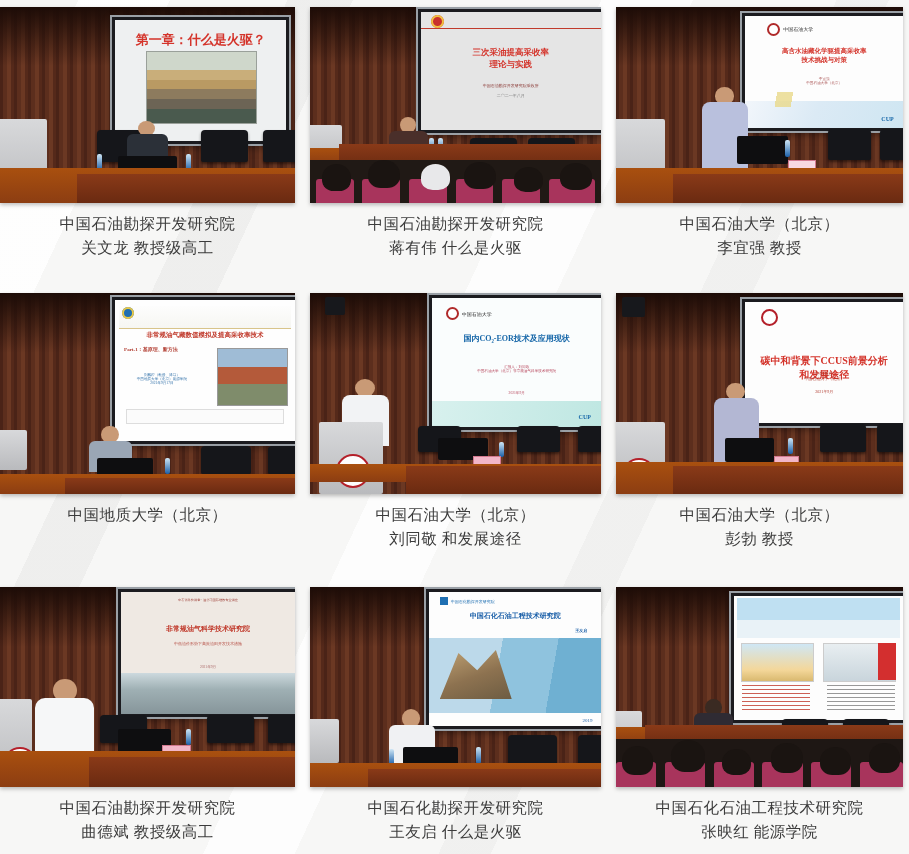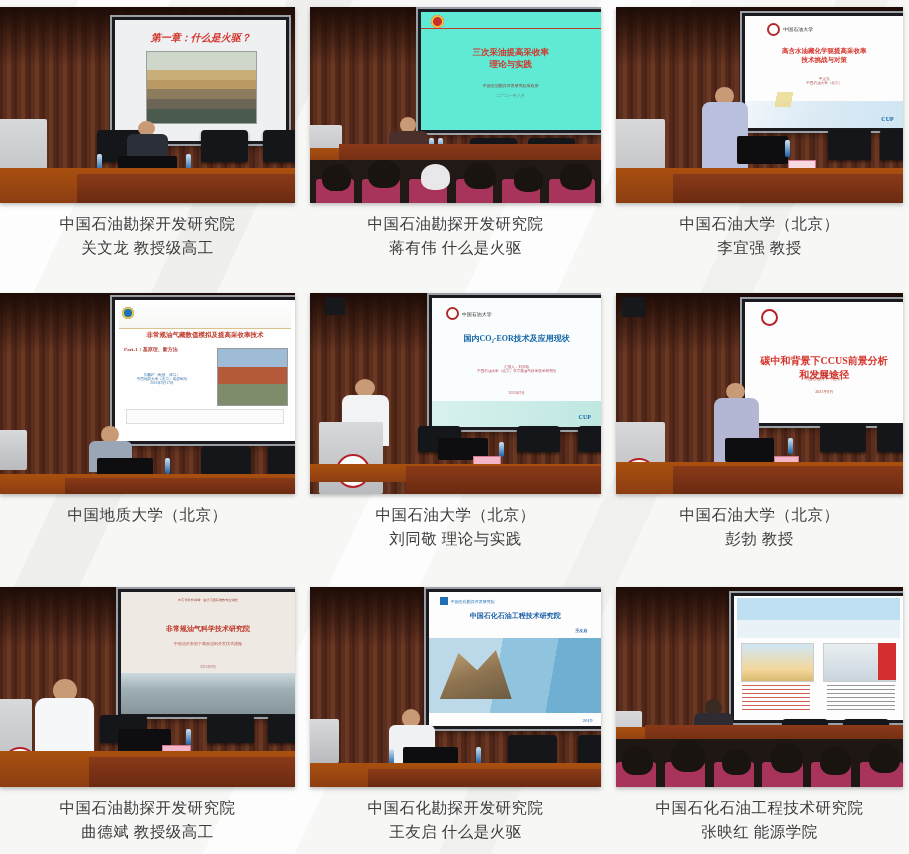--- a/index.html
+++ b/index.html
@@ -107,21 +107,21 @@
 
 <div id="bg-watermark"></div>
 
 <div id="gallery">
 
   <div class="cell r1">
     <div class="photo">
       <div class="wall"></div>
       <div class="wall-top-shadow"></div>
       <div class="screen" style="left:38%;top:5%;width:58%;height:62%;background:#eef0f1;">
-        <div class="slide-title" style="font-size:10px;position:absolute;top:9%;left:0;right:0;font-style:italic;">第一章：什么是火驱？</div>
+        <div class="slide-title" style="font-size:13px;position:absolute;top:9%;left:0;right:0;">第一章：什么是火驱？</div>
         <div style="position:absolute;left:18%;top:26%;width:64%;height:58%;
                     background:linear-gradient(#cfd7cb 0 26%,#c9ae7a 26% 40%,#b99a63 40% 52%,#8d7b5e 52% 66%,#6c6455 66% 80%,#4a5a4e 80% 100%);
                     border:1px solid #9aa09a;"></div>
       </div>
       <div class="podium" style="left:-2%;top:57%;width:18%;height:43%;"></div>
       <div class="podium-crest" style="left:2%;top:82%;width:30px;height:30px;"></div>
       <div class="chair" style="left:33%;top:63%;width:16%;height:16%;"></div>
       <div class="chair" style="left:68%;top:63%;width:16%;height:16%;"></div>
       <div class="chair" style="left:89%;top:63%;width:14%;height:16%;"></div>
       <div class="person" style="left:42%;top:58%;width:16%;height:20%;">
@@ -138,21 +138,21 @@
     <div class="caption">
       <span>中国石油勘探开发研究院</span>
       <span class="l2">关文龙  教授级高工</span>
     </div>
   </div>
 
   <div class="cell r1">
     <div class="photo">
       <div class="wall"></div>
       <div class="wall-top-shadow"></div>
-      <div class="screen" style="left:37%;top:1%;width:62%;height:60%;background:#5eead4;">
+      <div class="screen" style="left:37%;top:1%;width:62%;height:60%;background:#e5e5e5;">
         <div class="slide-band-top" style="height:14%;border-bottom:1px solid #c0392b;"></div>
         <div style="position:absolute;top:3%;left:6%;width:13px;height:13px;border-radius:50%;background:#c9302c;box-shadow:inset 0 0 0 2px #f0c040;"></div>
         <div class="slide-title" style="font-size:8.5px;position:absolute;top:30%;left:0;right:0;white-space:pre-line;">三次采油提高采收率
 理论与实践</div>
         <div class="slide-sub" style="font-size:4px;position:absolute;top:60%;left:0;right:0;">中国石油勘探开发研究院采收所</div>
         <div class="slide-foot" style="font-size:4px;position:absolute;top:69%;left:0;right:0;">二〇二一年八月</div>
       </div>
       <div class="podium" style="left:-3%;top:60%;width:14%;height:22%;"></div>
       <div class="person" style="left:27%;top:56%;width:14%;height:22%;">
         <div class="head" style="left:28%;top:0;width:40%;height:38%;"></div>
@@ -287,21 +287,21 @@
       <div class="chair" style="left:71%;top:66%;width:15%;height:13%;"></div>
       <div class="chair" style="left:92%;top:66%;width:12%;height:13%;"></div>
       <div class="laptop" style="left:44%;top:72%;width:17%;height:11%;"></div>
       <div class="bottle" style="left:65%;top:74%;height:15px;"></div>
       <div class="namecard" style="left:56%;top:81%;width:9%;height:5%;"></div>
       <div class="table-top" style="bottom:6%;height:9%;"></div>
       <div style="position:absolute;left:33%;right:0;bottom:0;height:14%;background:linear-gradient(#8a3a18,#6a2a11);"></div>
     </div>
     <div class="caption">
       <span>中国石油大学（北京）</span>
-      <span class="l2">刘同敬  理论与实践</span>
+      <span class="l2">刘同敬  和发展途径</span>
     </div>
   </div>
 
   <div class="cell r2">
     <div class="photo">
       <div class="wall"></div>
       <div class="wall-top-shadow"></div>
       <div style="position:absolute;left:2%;top:2%;width:8%;height:10%;background:#17181c;border-radius:2px;"></div>
       <div class="screen" style="left:44%;top:3%;width:55%;height:60%;background:#fdfdfd;">
         <div style="position:absolute;top:6%;left:10%;width:13px;height:13px;border-radius:50%;border:2px solid #b4202a;background:#fff;"></div>

